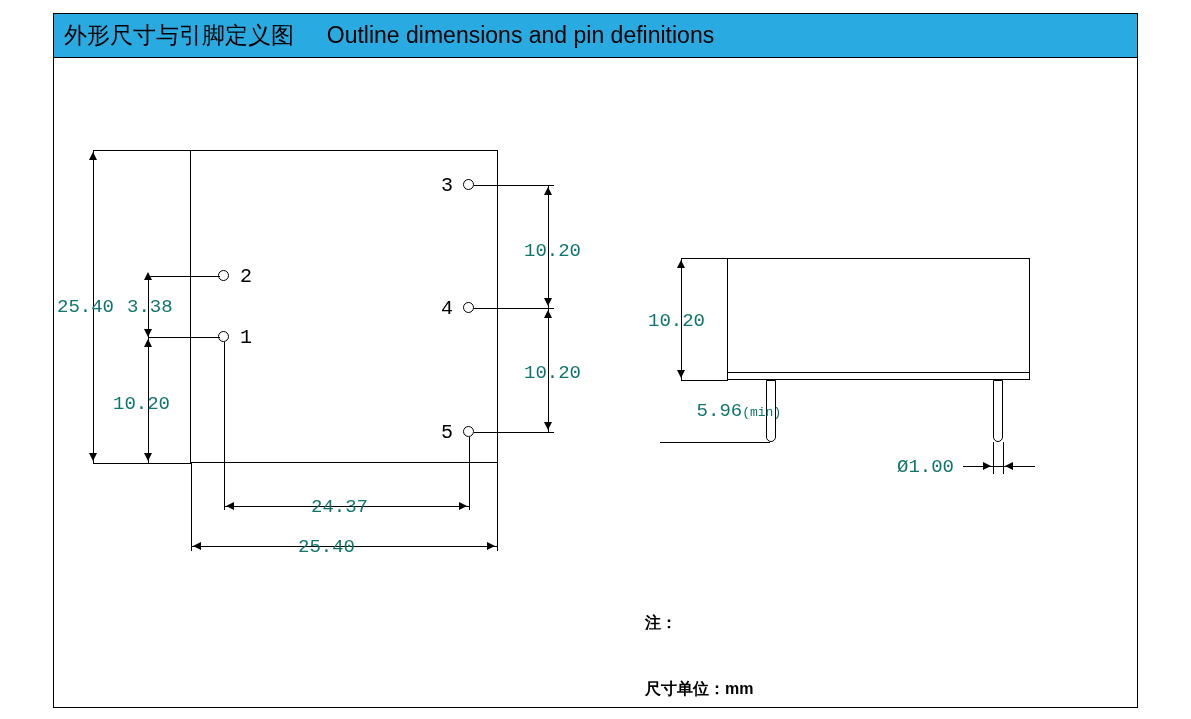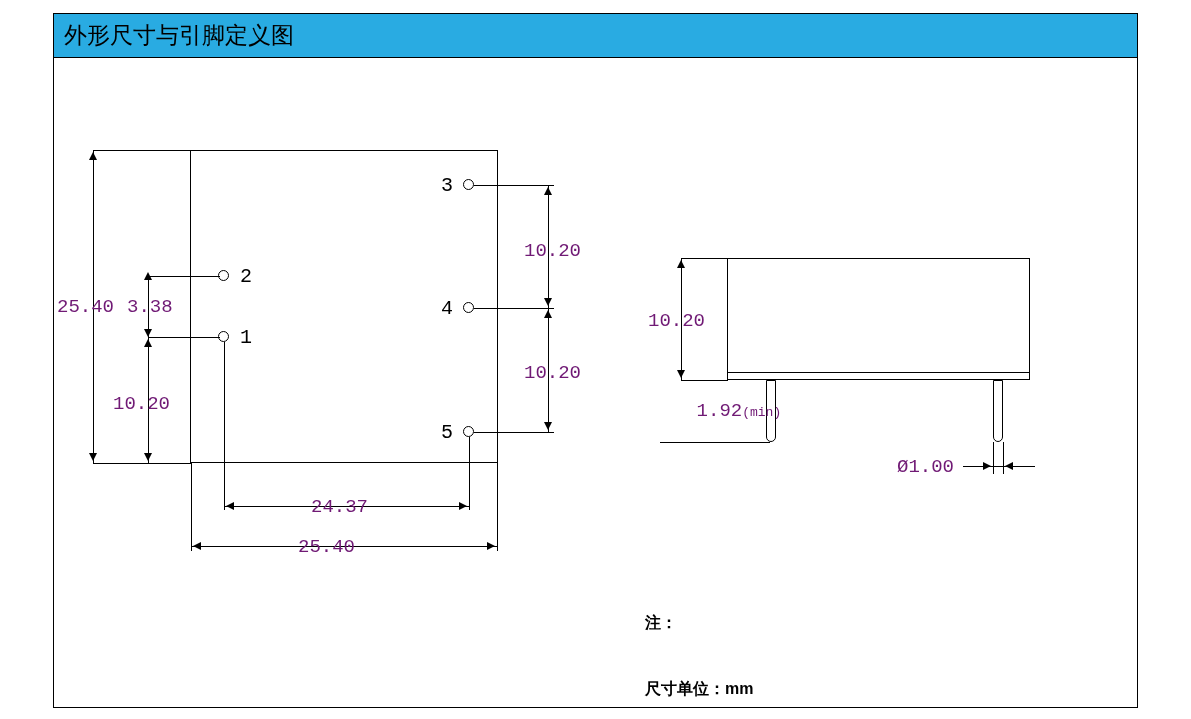--- a/index.html
+++ b/index.html
@@ -70,21 +70,21 @@
     height: 11px;
     border: 1px solid #000000;
     border-radius: 50%;
     box-sizing: border-box;
     background: #ffffff;
   }
   .lbl {
     position: absolute;
     font-family: "Liberation Mono", monospace;
     font-size: 19px;
-    color: #701a75;
+    color: #0f766e;
     white-space: pre;
   }
   .lbl-num {
     position: absolute;
     font-family: "Liberation Mono", monospace;
     font-size: 20px;
     color: #000000;
     white-space: pre;
   }
   .small {
@@ -137,20 +137,21 @@
 </head>
 <body>
 
 <div id="page">
 
   <div class="frame"></div>
 
   <div class="title-bar">
     <span class="title-text">外形尺寸与引脚定义图</span>
     <span class="title-text mono">&nbsp;&nbsp;</span>
+    <span class="title-text mono">Outline dimensions and pin definitions</span>
   </div>
 
   <div class="box" style="left:190px; top:150px; width:308px; height:313px;"></div>
 
   <div class="watermark" style="left:300px; top:343px;"></div>
 
   <div class="pin-circle" style="left:218px; top:270px;"></div>
   <div class="pin-circle" style="left:218px; top:331px;"></div>
   <div class="pin-circle" style="left:463px; top:179px;"></div>
   <div class="pin-circle" style="left:463px; top:302px;"></div>
@@ -217,21 +218,21 @@
 
   <div class="vline" style="left:681px; top:258px; height:122px;"></div>
   <div class="arrow ar-up" style="left:677px; top:260px;"></div>
   <div class="arrow ar-down" style="left:677px; top:370px;"></div>
   <div class="hline" style="left:681px; top:258px; width:47px;"></div>
   <div class="hline" style="left:681px; top:380px; width:47px;"></div>
   <div class="lbl" style="left:648px; top:310px;">10.20</div>
 
   <div class="hline" style="left:660px; top:442px; width:110px;"></div>
   <div class="lbl" style="left:651px; top:378px;">
-    <span>1.92</span><span class="small">(min)</span>
+    <span>5.96</span><span class="small">(min)</span>
   </div>
 
   <div class="hline" style="left:963px; top:466px; width:72px;"></div>
   <div class="arrow ar-right" style="left:983px; top:462px;"></div>
   <div class="arrow ar-left" style="left:1005px; top:462px;"></div>
   <div class="vline" style="left:993px; top:442px; height:32px;"></div>
   <div class="vline" style="left:1003px; top:442px; height:32px;"></div>
   <div class="lbl" style="left:897px; top:456px;">Ø1.00</div>
 
   <div class="note" style="left:645px; top:568px;">

